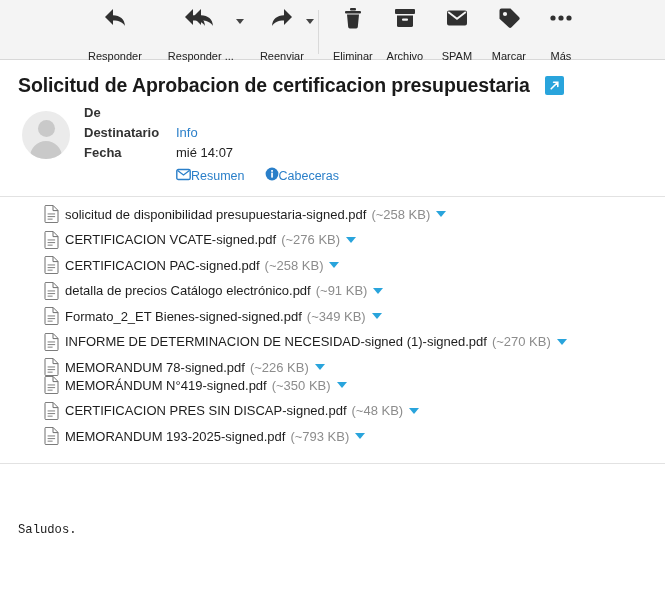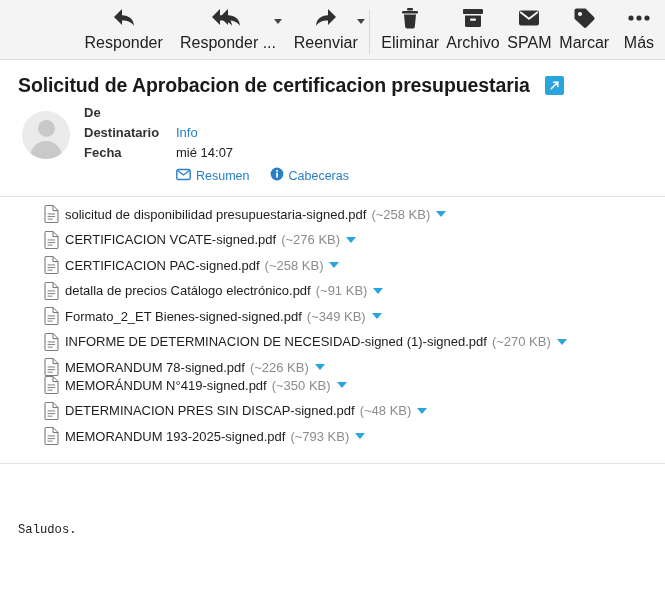--- a/index.html
+++ b/index.html
@@ -37,23 +37,23 @@
     position: relative;
   }
   .tb-icon {
     height: 26px;
     display: flex;
     align-items: center;
     justify-content: center;
     color: #3b3b3b;
   }
   .tb-label {
-    font-size: 16px;
+    font-size: 11px;
     color: #222;
-    margin-top: 3px;
+    margin-top: 19px;
     white-space: nowrap;
   }
   .tb-caret {
     position: absolute;
     right: -4px;
     top: 14px;
     width: 0; height: 0;
     border-left: 4px solid transparent;
     border-right: 4px solid transparent;
     border-top: 5px solid #444;
@@ -140,21 +140,20 @@
   .meta-links {
     display: flex;
     align-items: center;
     gap: 20px;
     margin-top: 7px;
     margin-left: 92px;
   }
   .meta-link {
     display: flex;
     align-items: center;
-    gap: 5px;
     font-size: 12.5px;
     color: #2a7fc9;
     cursor: pointer;
   }
 
   
   .attachments {
     border-top: 1px solid #e2e2e2;
     margin: 12px 0 0 0;
     padding: 8px 18px 6px 28px;
@@ -501,21 +500,21 @@
       <span class="att">
         <span class="att-icon">
           <svg width="15" height="18" viewBox="0 0 15 18">
               <path d="M1 1.4 a1 1 0 0 1 1 -1 h7 l5 5 v11.2 a1 1 0 0 1 -1 1 h-11 a1 1 0 0 1 -1 -1 Z" fill="#ffffff" stroke="#6f6f6f" stroke-width="1"></path>
               <path d="M9 0.6 v5 h5" fill="none" stroke="#6f6f6f" stroke-width="1"></path>
               <rect x="3.6" y="8.4" width="7.5" height="1.1" fill="#8a8a8a"></rect>
               <rect x="3.6" y="11" width="7.5" height="1.1" fill="#8a8a8a"></rect>
               <rect x="3.6" y="13.6" width="5" height="1.1" fill="#8a8a8a"></rect>
             </svg>
         </span>
-        <span class="att-name">DETERMINACION PRES SIN DISCAP-signed.pdf</span>
+        <span class="att-name">CERTIFICACION PRES SIN DISCAP-signed.pdf</span>
         <span class="att-size">(~48 KB)</span>
         <span class="att-caret"></span>
       </span>
     </div>
 
     <div class="att-line">
       <span class="att">
         <span class="att-icon">
           <svg width="15" height="18" viewBox="0 0 15 18">
               <path d="M1 1.4 a1 1 0 0 1 1 -1 h7 l5 5 v11.2 a1 1 0 0 1 -1 1 h-11 a1 1 0 0 1 -1 -1 Z" fill="#ffffff" stroke="#6f6f6f" stroke-width="1"></path>

